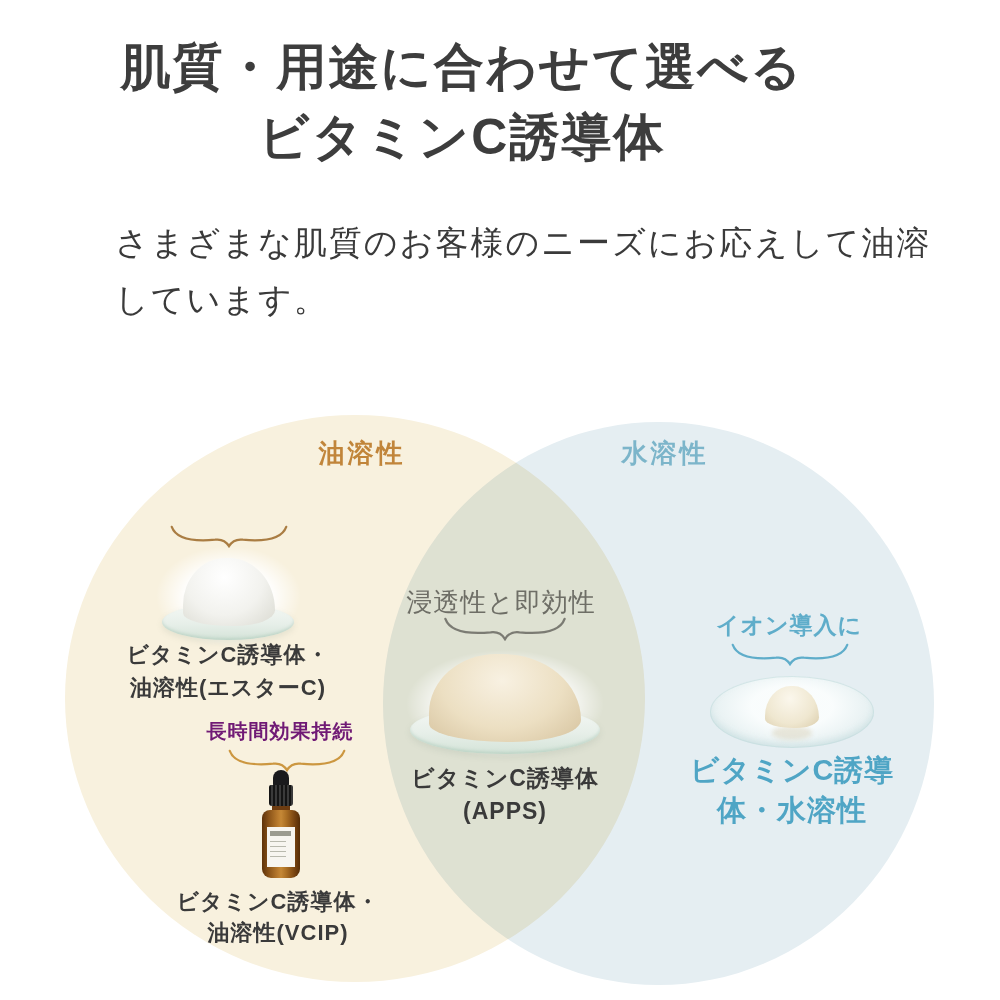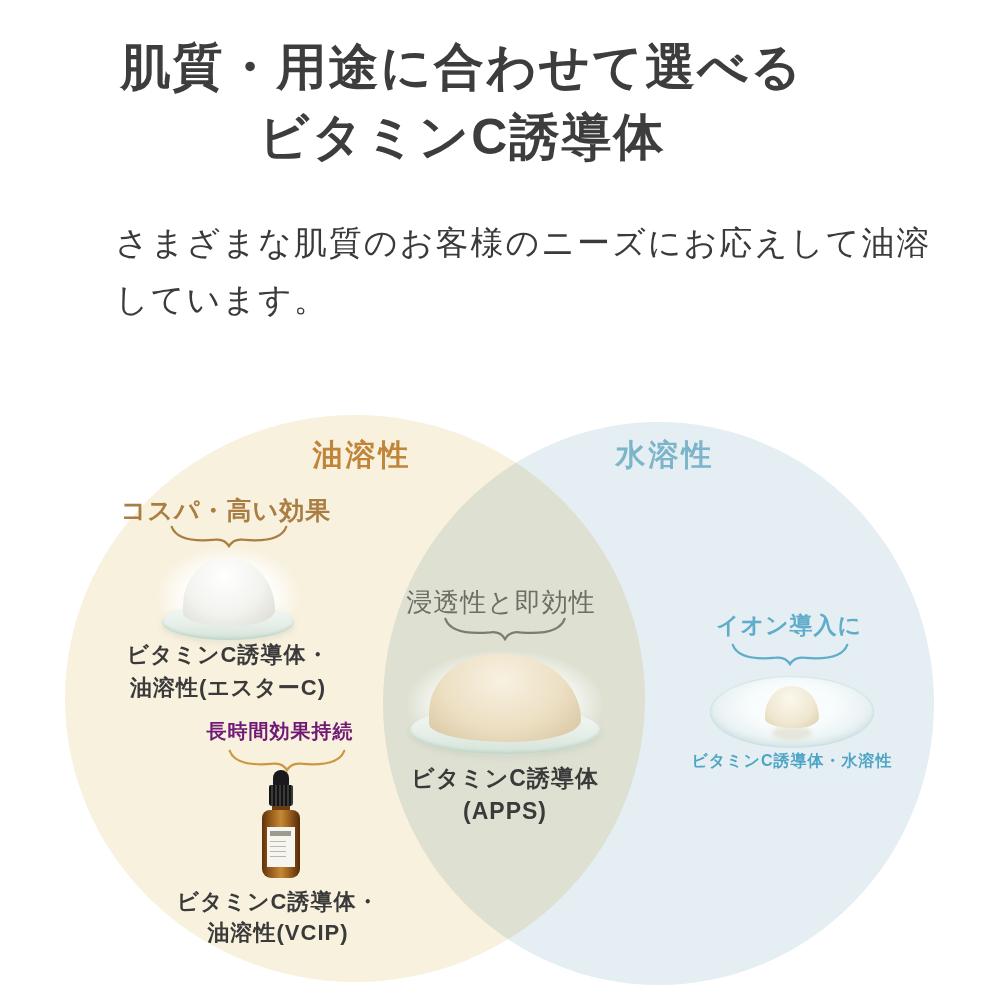--- a/index.html
+++ b/index.html
@@ -18,41 +18,41 @@
   .intro{
     position:absolute;left:115px;top:214px;width:830px;
     font-size:33px;color:#3a3a3a;letter-spacing:2px;line-height:57px;font-weight:400;
   }
   .intro span{display:block;}
   
   .ellipse{position:absolute;border-radius:50%;mix-blend-mode:multiply;}
   .ellipse.oil{left:65px;top:415px;width:580px;height:567px;background:#f8f1de;}
   .ellipse.water{left:383px;top:422px;width:551px;height:563px;background:#e5eef2;}
   
-  .circle-label{position:absolute;width:200px;text-align:center;font-size:30px;font-weight:700;letter-spacing:3px;line-height:1;}
+  .circle-label{position:absolute;width:200px;text-align:center;font-size:26px;font-weight:700;letter-spacing:3px;line-height:1;}
   .circle-label.oil{left:262px;top:440px;color:#c1853a;}
   .circle-label.water{left:565px;top:440px;color:#7cb5ca;}
   
   .annot{position:absolute;text-align:center;font-weight:700;letter-spacing:1px;line-height:1.15;}
   .annot.ester{left:110px;top:496px;width:232px;font-size:25px;color:#aa7d43;}
   .annot.vcip{left:168px;top:720px;width:224px;font-size:20px;color:#701a75;}
   .annot.apps{left:396px;top:588px;width:210px;font-size:26px;color:#6e6e66;font-weight:500;}
   .annot.ion{left:684px;top:612px;width:210px;font-size:23px;color:#5fadca;}
   
   .brace{position:absolute;display:block;}
   .brace.b-ester{left:164px;top:524px;width:130px;height:24px;color:#aa7d43;}
   .brace.b-vcip{left:224px;top:748px;width:126px;height:24px;color:#cc9740;}
   .brace.b-apps{left:442px;top:616px;width:126px;height:25px;color:#7b7b73;}
   .brace.b-ion{left:728px;top:642px;width:124px;height:24px;color:#5fadca;}
   
   .caption{position:absolute;text-align:center;font-weight:600;color:#3a3a3a;white-space:pre-line;letter-spacing:1px;}
   .caption.c-ester{left:103px;top:638px;width:250px;font-size:22px;line-height:33px;}
   .caption.c-vcip{left:148px;top:886px;width:260px;font-size:22px;line-height:31px;}
   .caption.c-apps{left:405px;top:762px;width:200px;font-size:23px;line-height:33px;font-weight:700;}
-  .caption.c-water{left:662px;top:751px;width:260px;font-size:16px;color:#4fa5c5;font-weight:700;}
+  .caption.c-water{left:662px;top:751px;width:260px;font-size:29px;color:#4fa5c5;font-weight:700;}
   
   .spec{position:absolute;}
   .photo-bg{position:absolute;inset:0;border-radius:50%;
     background:radial-gradient(closest-side,rgba(255,255,255,0.98) 58%,rgba(255,255,255,0) 100%);}
   .dish{position:absolute;border-radius:50%;
     background:linear-gradient(180deg,#f5f8f5 0%,#e7efe9 55%,#d4e3d8 100%);
     box-shadow:inset 0 -2px 3px rgba(150,185,165,0.35),0 3px 6px rgba(120,140,130,0.15);}
   .mound{position:absolute;}
   .mound.white{
     border-radius:48% 52% 46% 54% / 72% 80% 24% 20%;
@@ -101,21 +101,20 @@
     <span>さまざまな肌質のお客様のニーズにお応えして油溶</span>
     <span>しています。</span>
   </div>
 
   <div class="ellipse oil"></div>
   <div class="ellipse water"></div>
 
   <div class="circle-label oil">油溶性</div>
   <div class="circle-label water">水溶性</div>
 
-  <div class="annot ester">コスパ・高い効果</div>
   <svg class="brace b-ester" viewBox="0 0 130 26">
     <path d="M3,3 C8,17 28,19 50,17 C58,16 62,19 65,24 C68,19 72,16 80,17 C102,19 122,17 127,3" fill="none" stroke="currentColor" stroke-width="2.4" stroke-linecap="round"></path>
   </svg>
   <div class="spec spec1">
     <div class="photo-bg"></div>
     <div class="dish"></div>
     <div class="mound white"></div>
   </div>
   <div class="caption c-ester">ビタミンC誘導体・
 油溶性(エスターC)</div>

